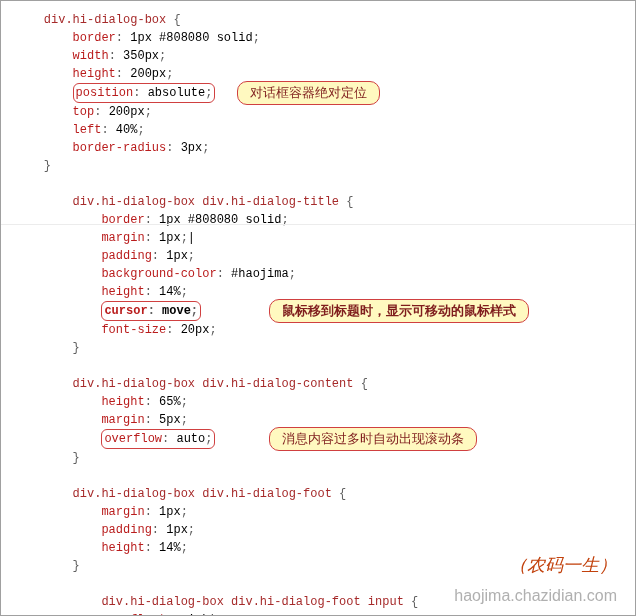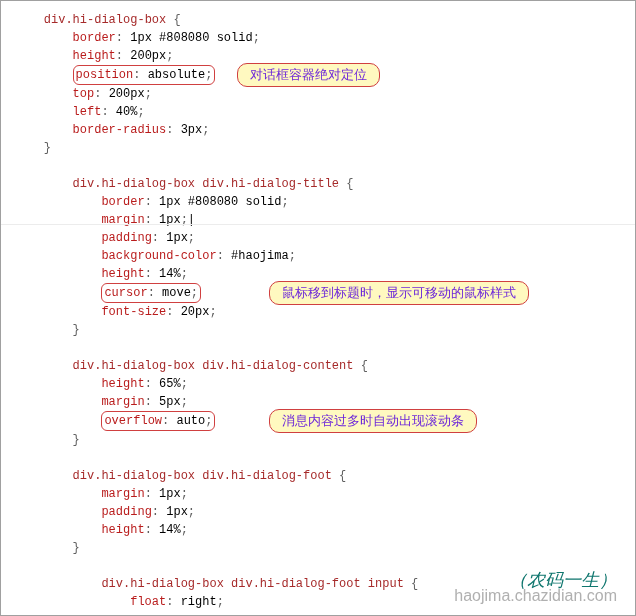--- a/index.html
+++ b/index.html
@@ -30,32 +30,32 @@
   .cursor { color: #000; }
   .highlight-box {
     border: 1px solid #d04040;
     border-radius: 6px;
     padding: 0 2px;
     display: inline-block;
   }
   .callout {
     position: absolute;
     font-size: 13px;
-    color: #6d28d9;
+    color: #7f1d1d;
     background: #fff9c0;
     border: 1px solid #d04040;
     border-radius: 10px;
     padding: 2px 12px;
     font-family: sans-serif;
   }
   .watermark-cn {
     position: absolute;
     right: 18px;
-    bottom: 23px;
-    color: #0f766e;
+    bottom: 38px;
+    color: #c2410c;
     font-style: italic;
     font-family: "KaiTi", serif;
     font-size: 18px;
   }
   .watermark-url {
     position: absolute;
     right: 18px;
     bottom: 10px;
     color: #b0b0b0;
     font-size: 16px;
@@ -63,34 +63,35 @@
   }
   .hline-top { position:absolute; left:0; right:0; border-top:1px solid #ececec; }
 </style>
 </head>
 <body>
 
 <div class="container">
   <div id="code-body">
       <div class="line">    <span class="sel">div.hi-dialog-box</span> <span class="punc">{</span></div>
       <div class="line">        <span class="prop">border</span><span class="punc">:</span> <span class="val">1px #808080 solid</span><span class="punc">;</span></div>
+      <div class="line">        <span class="prop">width</span><span class="punc">:</span> <span class="val">350px</span><span class="punc">;</span></div>
       <div class="line">        <span class="prop">height</span><span class="punc">:</span> <span class="val">200px</span><span class="punc">;</span></div>
       <div class="line" style="position: relative;">        <span class="highlight-box"><span class="prop">position</span><span class="punc">:</span> <span class="val">absolute</span><span class="punc">;</span></span><span class="callout" style="left: 222px; top: -2px;">对话框容器绝对定位</span></div>
       <div class="line">        <span class="prop">top</span><span class="punc">:</span> <span class="val">200px</span><span class="punc">;</span></div>
       <div class="line">        <span class="prop">left</span><span class="punc">:</span> <span class="val">40%</span><span class="punc">;</span></div>
       <div class="line">        <span class="prop">border-radius</span><span class="punc">:</span> <span class="val">3px</span><span class="punc">;</span></div>
       <div class="line">    <span class="punc">}</span></div>
       <div class="line">&nbsp;</div>
       <div class="line">        <span class="sel">div.hi-dialog-box div.hi-dialog-title</span> <span class="punc">{</span></div>
       <div class="line">            <span class="prop">border</span><span class="punc">:</span> <span class="val">1px #808080 solid</span><span class="punc">;</span></div>
       <div class="line">            <span class="prop">margin</span><span class="punc">:</span> <span class="val">1px</span><span class="punc">;</span><span class="cursor">|</span></div>
       <div class="line">            <span class="prop">padding</span><span class="punc">:</span> <span class="val">1px</span><span class="punc">;</span></div>
       <div class="line">            <span class="prop">background-color</span><span class="punc">:</span> <span class="val">#haojima</span><span class="punc">;</span></div>
       <div class="line">            <span class="prop">height</span><span class="punc">:</span> <span class="val">14%</span><span class="punc">;</span></div>
-      <div class="line" style="position: relative;">            <span class="highlight-box"><span class="prop">cursor</span><span class="punc">:</span> <span class="val">move</span><span class="punc">;</span></span><span class="callout" style="left: 254px; top: -2px;">鼠标移到标题时，显示可移动的鼠标样式</span></div>
+      <div class="line" style="position: relative; font-weight: bold;">            <span class="highlight-box"><span class="prop">cursor</span><span class="punc">:</span> <span class="val">move</span><span class="punc">;</span></span><span class="callout" style="left: 254px; top: -2px;">鼠标移到标题时，显示可移动的鼠标样式</span></div>
       <div class="line">            <span class="prop">font-size</span><span class="punc">:</span> <span class="val">20px</span><span class="punc">;</span></div>
       <div class="line">        <span class="punc">}</span></div>
       <div class="line">&nbsp;</div>
       <div class="line">        <span class="sel">div.hi-dialog-box div.hi-dialog-content</span> <span class="punc">{</span></div>
       <div class="line">            <span class="prop">height</span><span class="punc">:</span> <span class="val">65%</span><span class="punc">;</span></div>
       <div class="line">            <span class="prop">margin</span><span class="punc">:</span> <span class="val">5px</span><span class="punc">;</span></div>
       <div class="line" style="position: relative;">            <span class="highlight-box"><span class="prop">overflow</span><span class="punc">:</span> <span class="val">auto</span><span class="punc">;</span></span><span class="callout" style="left: 254px; top: -2px;">消息内容过多时自动出现滚动条</span></div>
       <div class="line">        <span class="punc">}</span></div>
       <div class="line">&nbsp;</div>
       <div class="line">        <span class="sel">div.hi-dialog-box div.hi-dialog-foot</span> <span class="punc">{</span></div>

